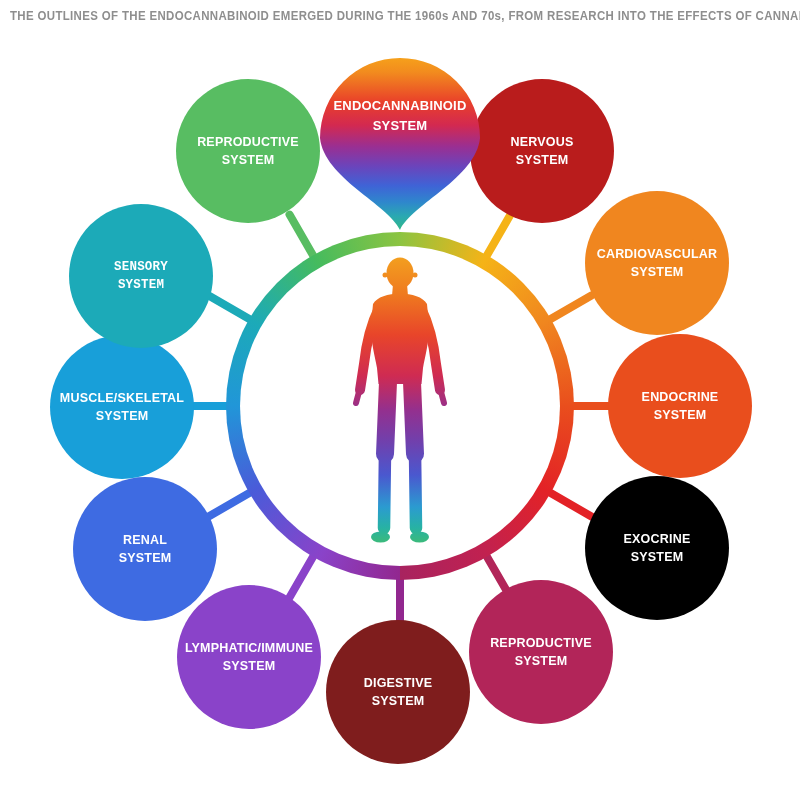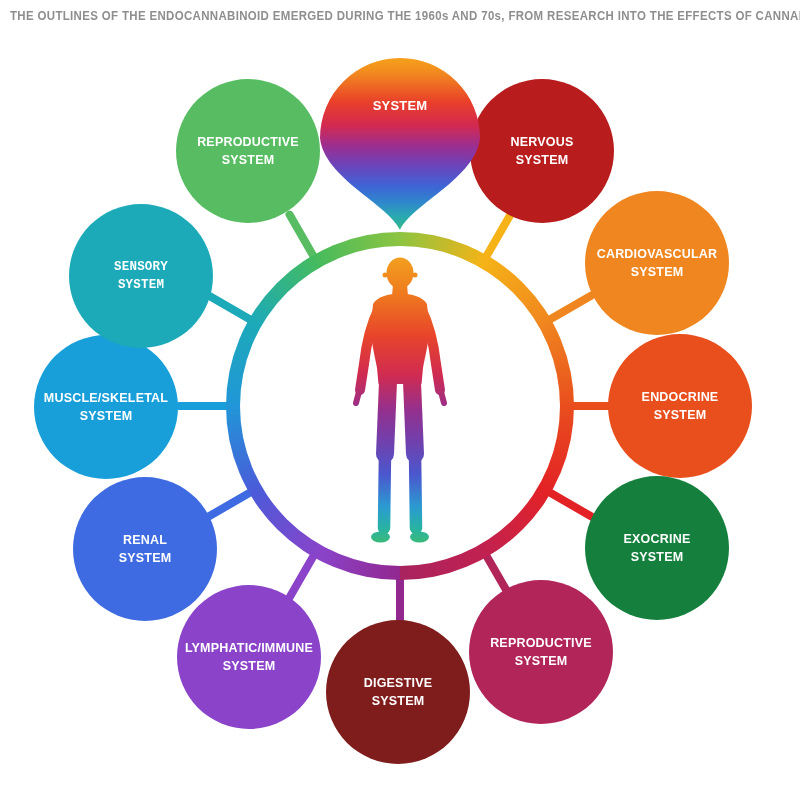--- a/index.html
+++ b/index.html
@@ -44,21 +44,21 @@
     letter-spacing:0.2px; display:flex; flex-direction:column;
   }
   .p-nervous       { left:470px; top:79px;  }
   .p-cardiovascular{ left:585px; top:191px; }
   .p-endocrine     { left:608px; top:334px; }
   .p-exocrine      { left:585px; top:476px; }
   .p-reproductive  { left:469px; top:580px; }
   .p-digestive     { left:326px; top:620px; }
   .p-lymphatic     { left:177px; top:585px; }
   .p-renal         { left:73px;  top:477px; }
-  .p-muscle        { left:34px;  top:335px;justify-content:center; }
+  .p-muscle        { left:50px;  top:335px;justify-content:center; }
   .p-sensory       { left:69px;  top:204px;font-family:Liberation Mono, monospace; }
   .p-respiratory   { left:176px; top:79px;  }
   
   .balloon {
     position:absolute; left:314px; top:54px; width:172px; height:178px; z-index:6;
   }
   .balloon svg { display:block; }
   .balloon-label {
     position:absolute; left:0; top:42px; width:172px; text-align:center;
     color:#ffffff; font-weight:700; font-size:13px; line-height:1.5;
@@ -137,20 +137,21 @@
           <stop offset="63%" stop-color="#6b44bb"></stop>
           <stop offset="74%" stop-color="#3f63d6"></stop>
           <stop offset="83%" stop-color="#2f86cd"></stop>
           <stop offset="91%" stop-color="#2aa8b2"></stop>
           <stop offset="100%" stop-color="#32ba84"></stop>
         </linearGradient>
       </defs>
       <path fill="url(#balloonGrad)" d="M86,176 C74,150 10,124 6,84 A80,80 0 1 1 166,84 C162,124 98,150 86,176 Z"></path>
     </svg>
     <div class="balloon-label">
+      <span>ENDOCANNABINOID</span>
       <span>SYSTEM</span>
     </div>
   </div>
 
   <div class="sys p-nervous" style="background-color: #b91c1c;">
     <div class="sys-label">
         <span>NERVOUS</span>
         <span>SYSTEM</span>
       </div>
   </div>
@@ -159,21 +160,21 @@
         <span>CARDIOVASCULAR</span>
         <span>SYSTEM</span>
       </div>
   </div>
   <div class="sys p-endocrine" style="background-color: rgb(233, 78, 29);">
     <div class="sys-label">
         <span>ENDOCRINE</span>
         <span>SYSTEM</span>
       </div>
   </div>
-  <div class="sys p-exocrine" style="background-color: #15803d;">
+  <div class="sys p-exocrine" style="background-color: #000000;">
     <div class="sys-label">
         <span>EXOCRINE</span>
         <span>SYSTEM</span>
       </div>
   </div>
   <div class="sys p-reproductive" style="background-color: rgb(178, 37, 89);">
     <div class="sys-label">
         <span>REPRODUCTIVE</span>
         <span>SYSTEM</span>
       </div>

